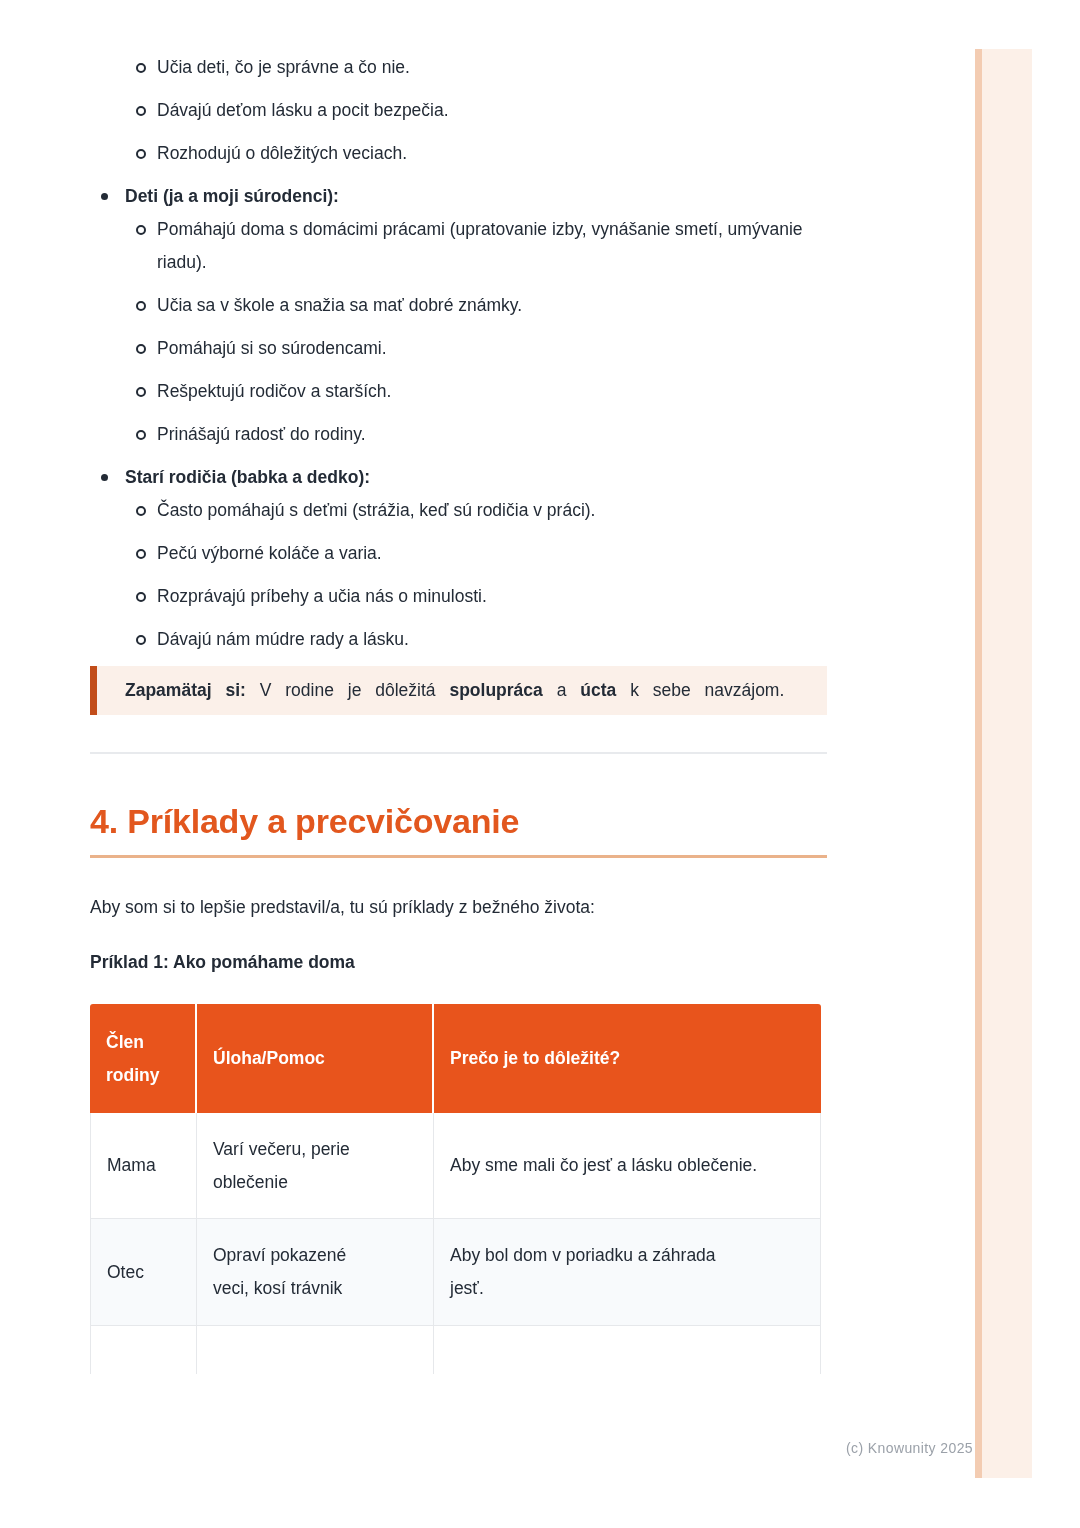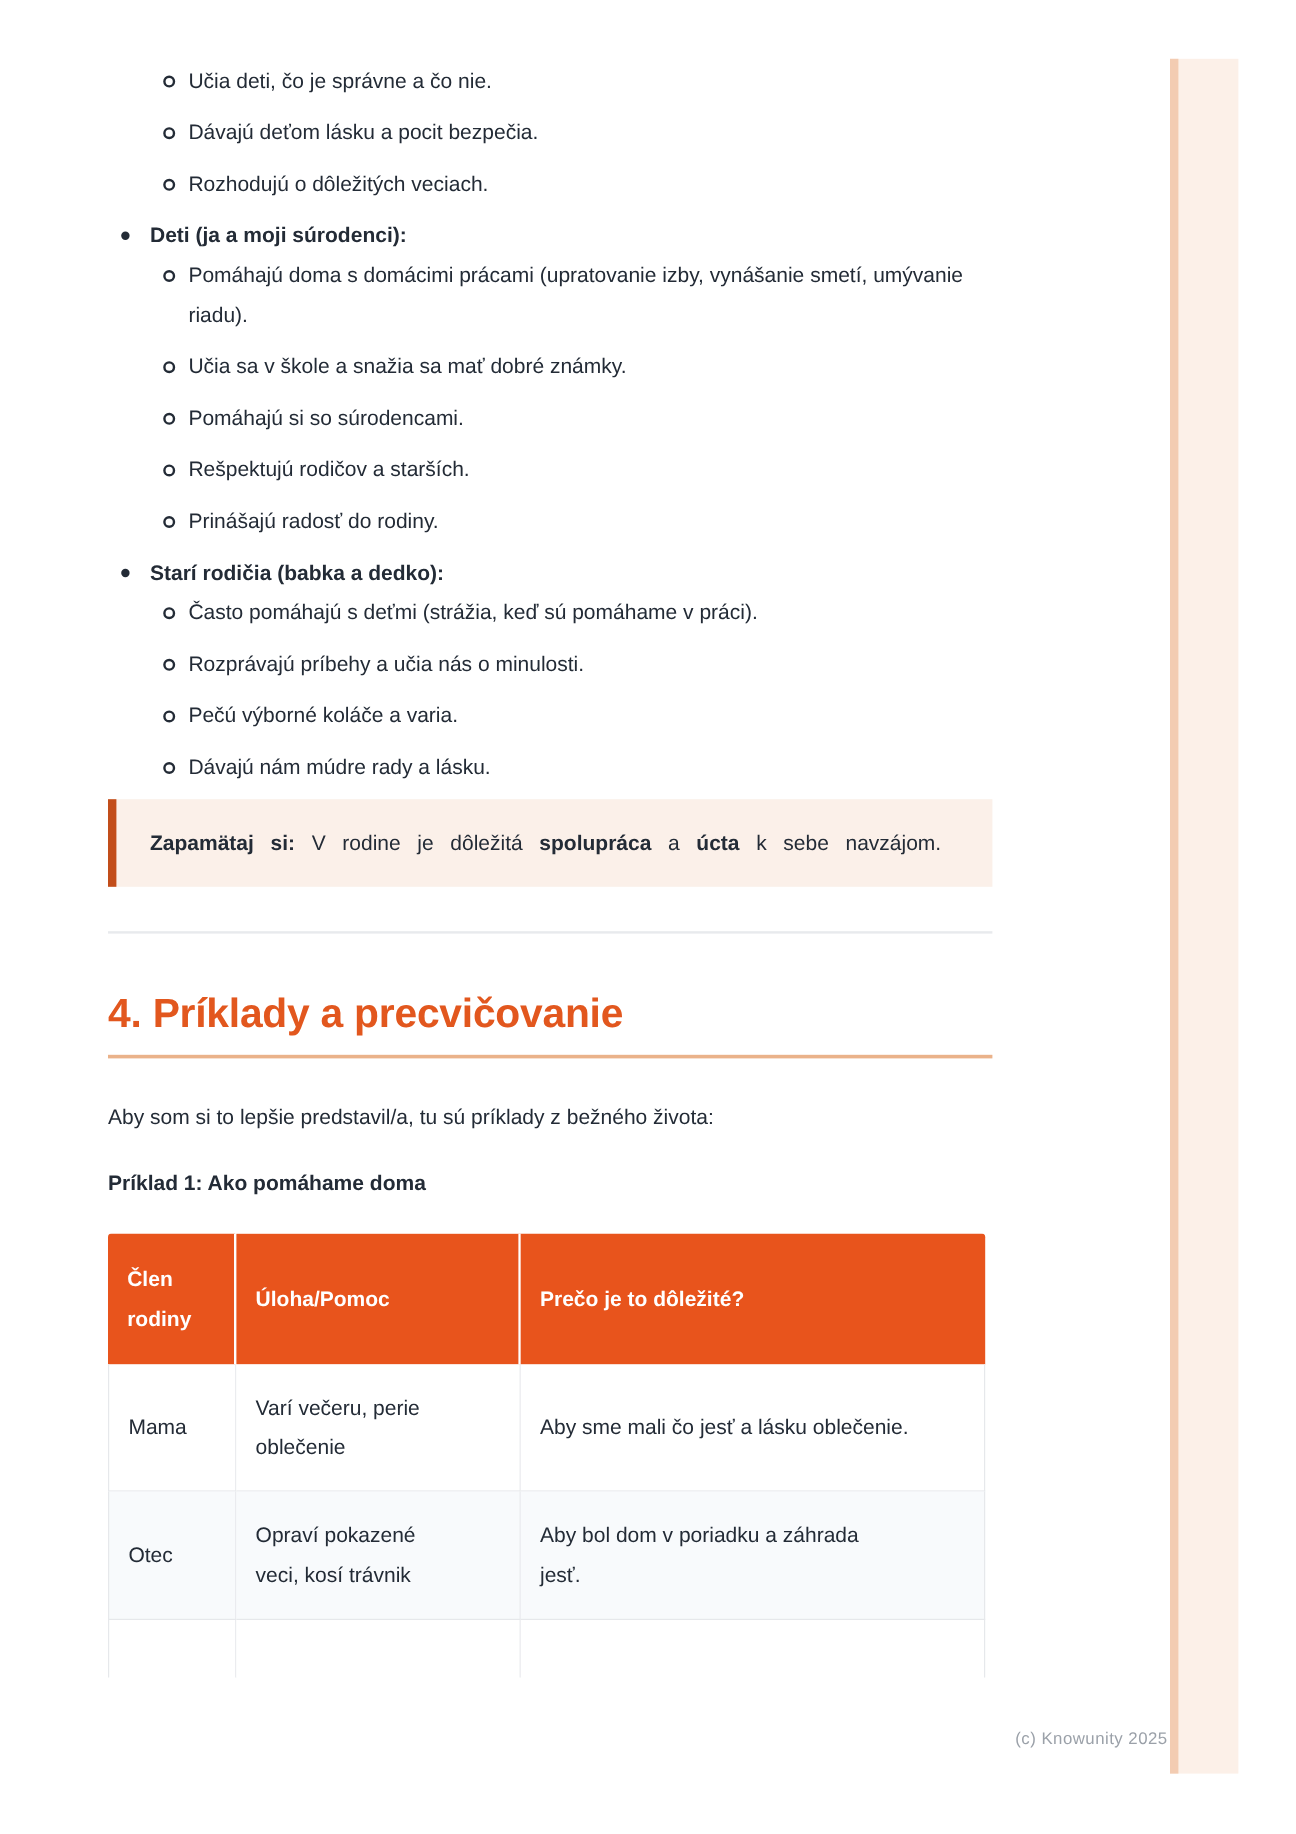--- a/index.html
+++ b/index.html
@@ -45,21 +45,21 @@
     position:absolute;left:11px;top:13px;width:7px;height:7px;
     background:var(--text);border-radius:50%;
   }
   .first{margin-top:51px;}
   .group-list{margin:0;}
 
   
   .callout{
     margin-top:0;background:var(--callout_bg);
     border-left:7px solid var(--callout_border);
-    padding:20px 28px;line-height:33px;
+    padding:8px 28px;line-height:33px;
     text-align:justify;word-spacing:9px;
   }
   .callout b{word-spacing:9px;}
 
   .divider{height:2px;background:var(--divider);margin-top:37px;}
 
   .section-heading{
     margin-top:45px;color:var(--heading_orange);
     font-size:34px;line-height:44px;font-weight:bold;letter-spacing:-0.2px;
   }
@@ -141,29 +141,29 @@
     </div>
   </div>
 
   <div class="li1">
     <span class="dot"></span>
     <span>Starí rodičia (babka a dedko):</span>
   </div>
   <div class="group-list">
     <div class="li2">
       <span class="ring"></span>
-      <span>Často pomáhajú s deťmi (strážia, keď sú pomáhame v práci).</span>
+      <span>Často pomáhajú s deťmi (strážia, keď sú rodičia v práci).</span>
+    </div>
+    <div class="li2">
+      <span class="ring"></span>
+      <span>Pečú výborné koláče a varia.</span>
     </div>
     <div class="li2">
       <span class="ring"></span>
       <span>Rozprávajú príbehy a učia nás o minulosti.</span>
-    </div>
-    <div class="li2">
-      <span class="ring"></span>
-      <span>Pečú výborné koláče a varia.</span>
     </div>
     <div class="li2">
       <span class="ring"></span>
       <span>Dávajú nám múdre rady a lásku.</span>
     </div>
   </div>
 
   <div class="callout">
     <span class="callout-accent"></span>
     <b>Zapamätaj si:</b><span> V rodine je dôležitá </span><b>spolupráca</b><span> a </span><b>úcta</b><span> k sebe navzájom.</span>

